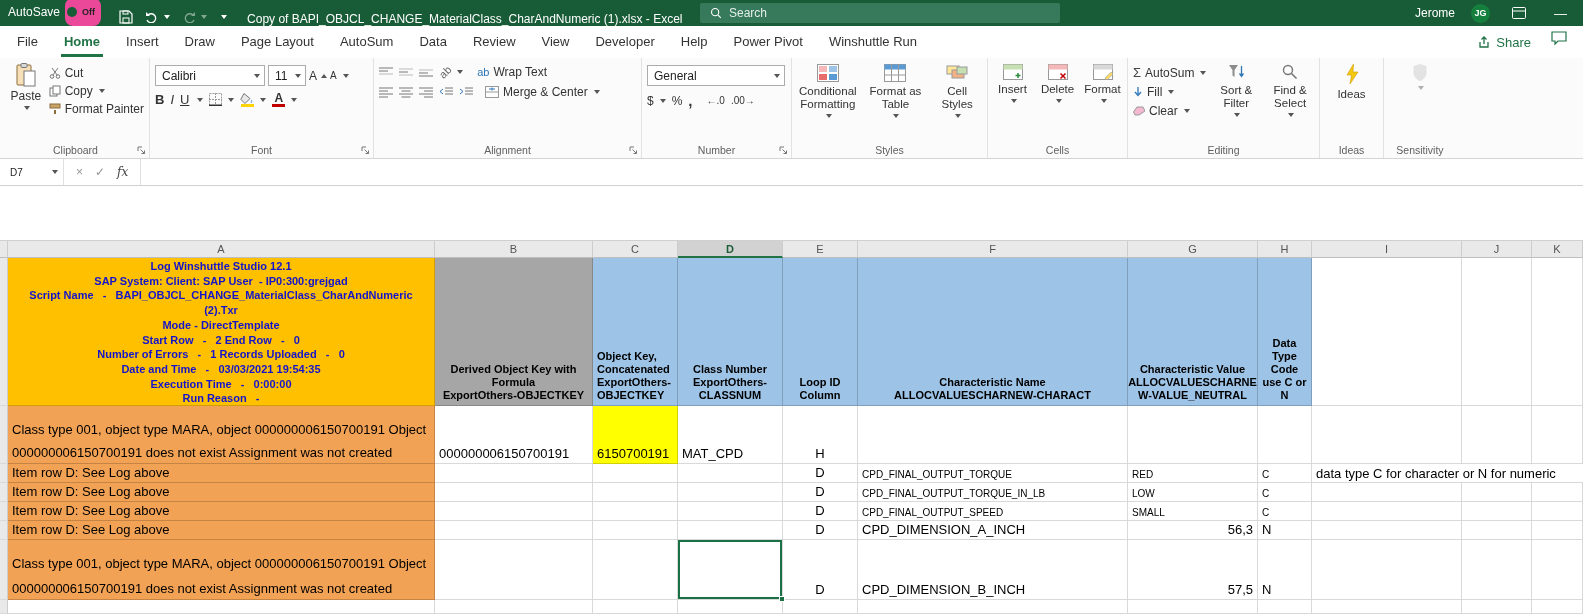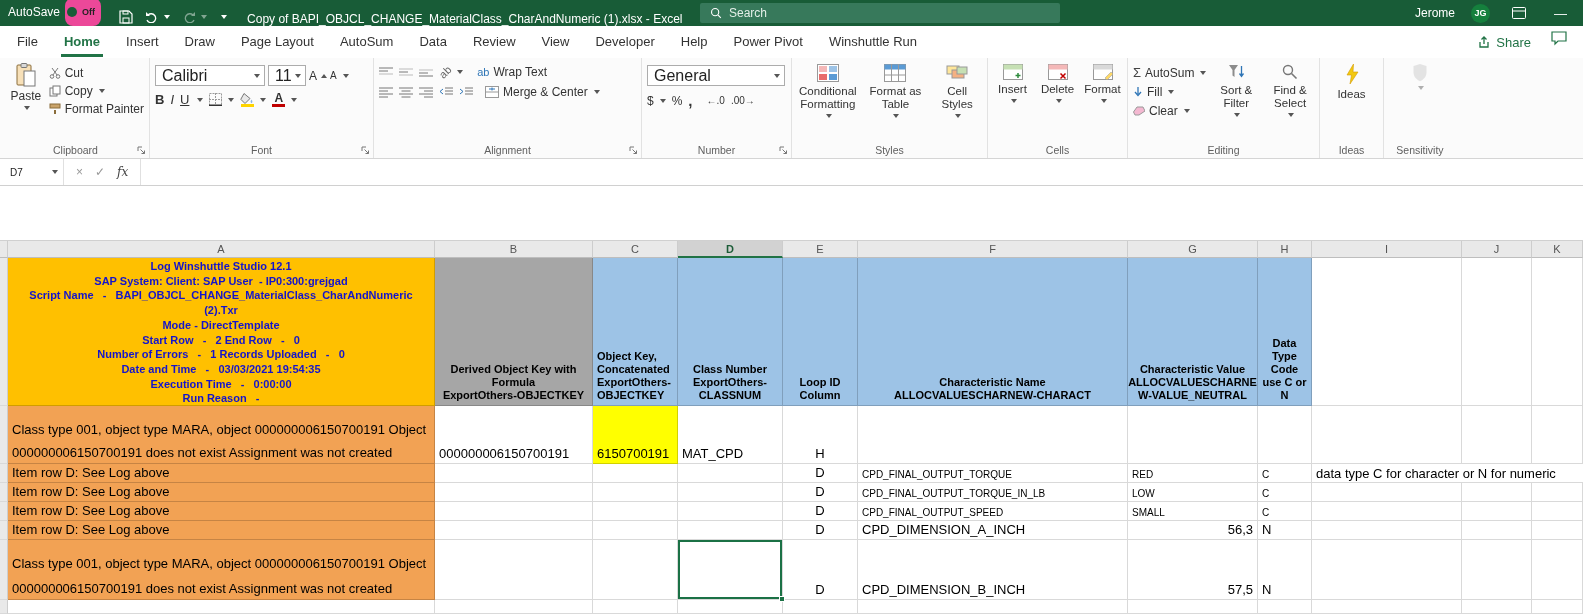--- a/index.html
+++ b/index.html
@@ -33,21 +33,21 @@
 
   
   .ribbon { height:101px; background:#FBFBFB; border-bottom:1px solid #D5D5D5; display:flex; align-items:stretch; padding-left:2px; }
   .rgroup { position:relative; border-right:1px solid #E2E2E2; padding:5px 5px 18px 5px; flex:none; }
   .rgroup-label { position:absolute; bottom:2px; left:0; right:0; text-align:center; font-size:10.5px; color:#606060; }
   .dlg { position:absolute; right:3px; bottom:3px; }
   .rbtn-lg { display:flex; flex-direction:column; align-items:center; gap:3px; font-size:11.5px; line-height:13px; color:#333; text-align:center; }
   .rbtn-sm { display:flex; align-items:center; gap:4px; font-size:12px; color:#333; white-space:nowrap; }
   .car { display:inline-block; width:0; height:0; border-left:3px solid transparent; border-right:3px solid transparent; border-top:4px solid #555; margin-left:2px; }
   .car-w { border-top-color:#fff; }
-  .combo { height:21px; background:#fff; border:1px solid #ACACAC; display:flex; align-items:center; justify-content:space-between; font-size:16px; padding:0 4px 0 6px; color:#222; }
+  .combo { height:21px; background:#fff; border:1px solid #ACACAC; display:flex; align-items:center; justify-content:space-between; font-size:12px; padding:0 4px 0 6px; color:#222; }
   .clip-inner { display:flex; gap:4px; }
   .paste-btn { width:44px; font-size:12px; }
   .clip-col { display:flex; flex-direction:column; gap:4px; margin-top:3px; }
   .font-rows, .al-rows, .num-rows { display:flex; flex-direction:column; gap:6px; margin-top:2px; }
   .frow { display:flex; align-items:center; gap:6px; }
   .bld { font-weight:bold; font-size:13px; } .itl { font-style:italic; font-size:13px; } .und { text-decoration:underline; font-size:13px; }
   .fc-wrap { display:flex; flex-direction:column; align-items:center; line-height:11px; font-size:12px; font-weight:bold; }
   .bar { width:13px; height:3px; } .bar.red { background:#C00000; } .bar.yel { background:#FFD400; }
   .rot-ab { display:inline-block; transform:rotate(-45deg); color:#666; font-size:11px; }
   .tri-up { display:inline-block; width:0; height:0; border-left:3px solid transparent; border-right:3px solid transparent; border-bottom:4px solid #555; }

